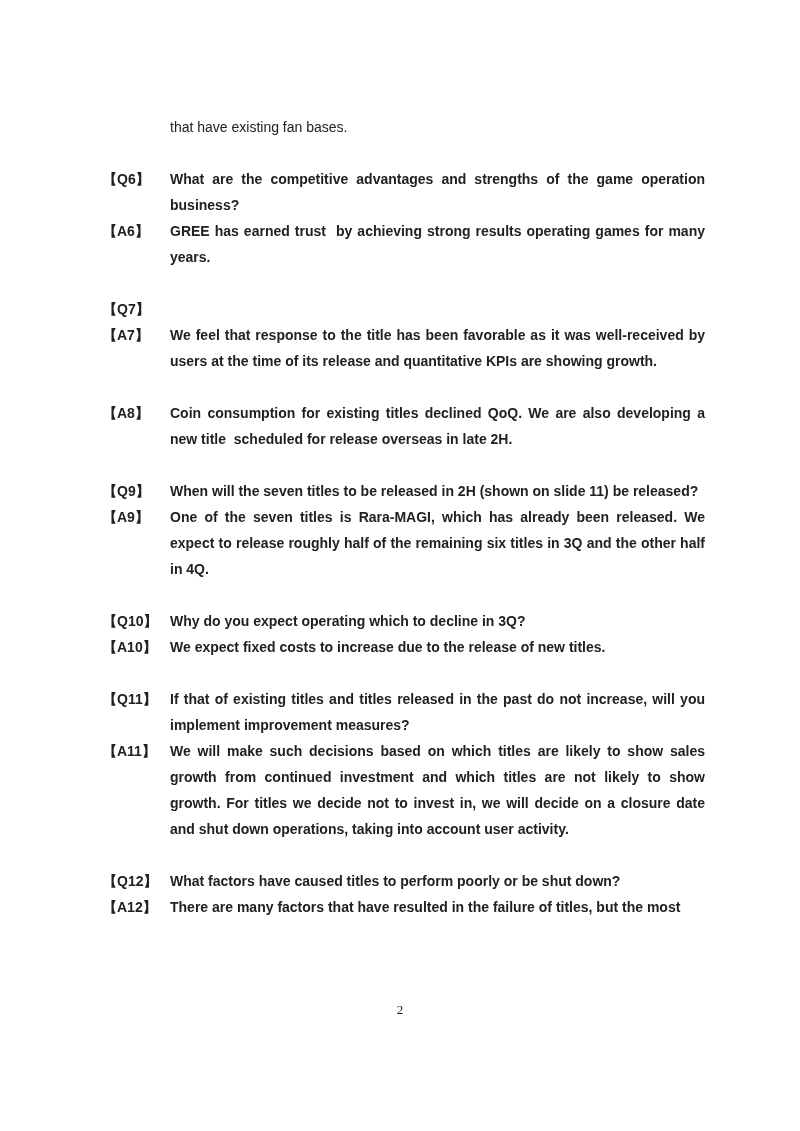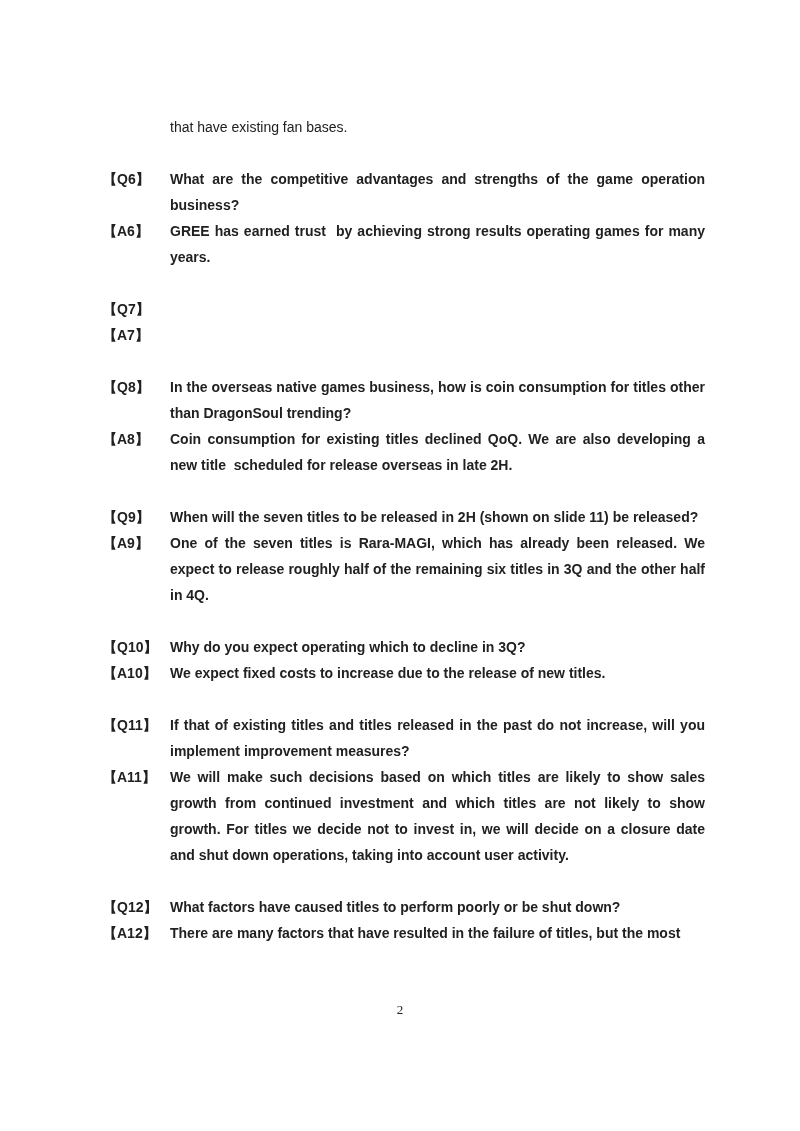--- a/index.html
+++ b/index.html
@@ -75,28 +75,25 @@
         <p class="qa-text">GREE has earned trust&nbsp; by achieving strong results operating games for many years.</p>
       </div>
     </section>
 
     <section class="qa-group">
       <div class="qa-row">
         <span class="qa-label">【Q7】</span>
       </div>
       <div class="qa-row">
         <span class="qa-label">【A7】</span>
+        <p class="qa-text">We feel that response to the title has been favorable as it was well-received by users at the time of its release and quantitative KPIs are showing growth.</p>
       </div>
     </section>
 
     <section class="qa-group">
-      <div class="qa-row">
-        <span class="qa-label">【Q8】</span>
-        <p class="qa-text">In the overseas native games business, how is coin consumption for titles other than DragonSoul trending?</p>
-      </div>
       <div class="qa-row">
         <span class="qa-label">【A8】</span>
         <p class="qa-text">Coin consumption for existing titles declined QoQ. We are also developing a new title&nbsp; scheduled for release overseas in late 2H.</p>
       </div>
     </section>
 
     <section class="qa-group">
       <div class="qa-row">
         <span class="qa-label">【Q9】</span>
         <p class="qa-text">When will the seven titles to be released in 2H (shown on slide 11) be released?</p>

